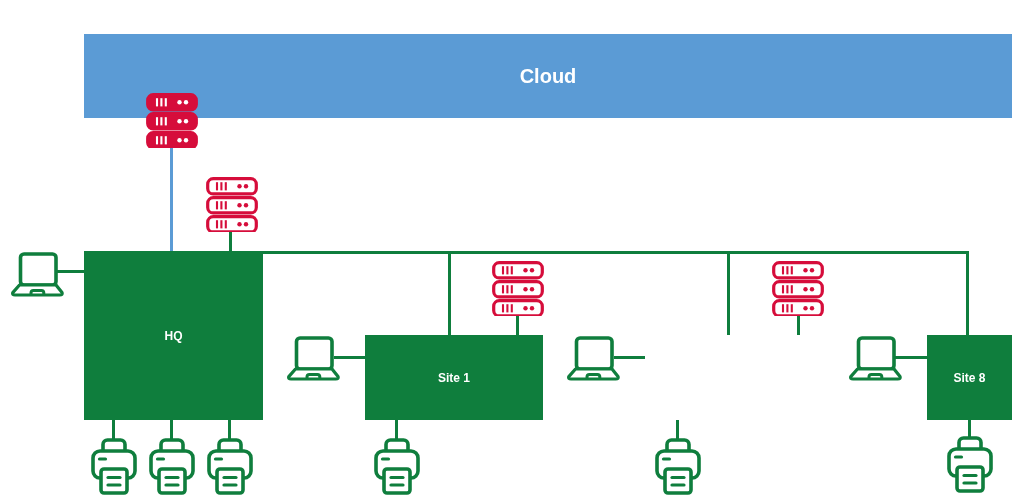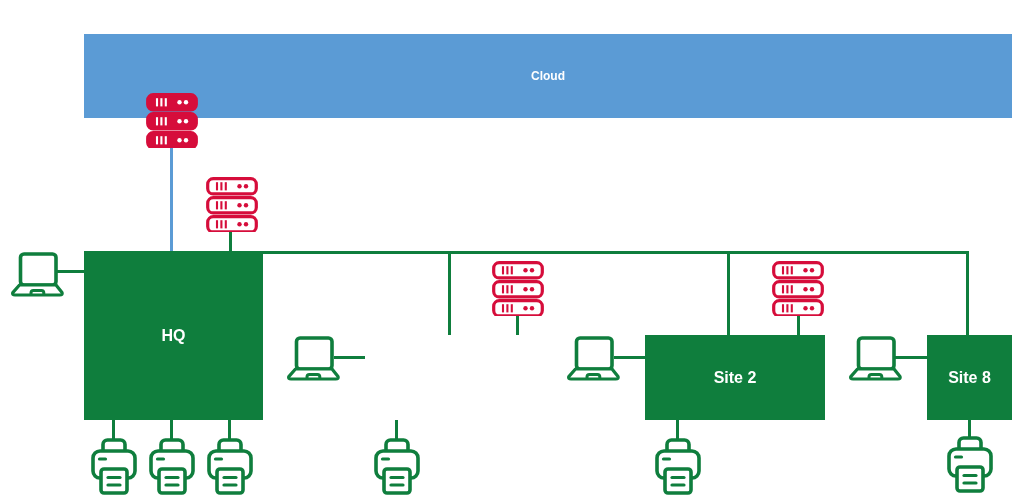--- a/index.html
+++ b/index.html
@@ -2,25 +2,25 @@
 <html><head>
 <meta charset="utf-8">
 <style>
   html,body{margin:0;padding:0;background:#fff;}
   .canvas{
     position:relative;width:1029px;height:498px;background:#fff;overflow:hidden;
     font-family:"Liberation Sans", sans-serif;
   }
   .bar{
     position:absolute;display:flex;align-items:center;justify-content:center;
-    background:var(--blue,#5B9BD5);color:#fff;font-size:12px;font-weight:700;
+    background:var(--blue,#5B9BD5);color:#fff;font-size:20px;font-weight:700;
   }
   .node{
     position:absolute;display:flex;align-items:center;justify-content:center;
-    background:var(--green,#0F7E3D);color:#fff;font-size:16px;font-weight:700;
+    background:var(--green,#0F7E3D);color:#fff;font-size:12px;font-weight:700;
   }
   .h-line,.v-line{position:absolute;background:var(--green,#0F7E3D);}
   .h-line{height:3px;}
   .v-line{width:3px;}
   .blue-line{position:absolute;width:3px;background:var(--blue,#5B9BD5);}
   .icon{position:absolute;display:block;line-height:0;}
   .icon.red{color:var(--red,#D60D3B);}
   .icon.green{color:var(--green,#0F7E3D);}
   .label{pointer-events:none;}
 </style>
@@ -53,22 +53,22 @@
   <div class="v-line" style="left:112px;top:420px;height:20px;"></div>
   <div class="v-line" style="left:170px;top:420px;height:20px;"></div>
   <div class="v-line" style="left:228px;top:420px;height:20px;"></div>
   <div class="v-line" style="left:395px;top:420px;height:20px;"></div>
   <div class="v-line" style="left:676px;top:420px;height:20px;"></div>
   <div class="v-line" style="left:968px;top:420px;height:18px;"></div>
 
   <div class="node" style="left:84px;top:251px;width:179px;height:169px;">
     <span class="label">HQ</span>
   </div>
-  <div class="node" style="left:645px;top:335px;width:180px;height:85px;">
-    <span class="label">Site 2</span>
+  <div class="node" style="left:365px;top:335px;width:178px;height:85px;">
+    <span class="label">Site 1</span>
   </div>
   <div class="node" style="left:927px;top:335px;width:85px;height:85px;">
     <span class="label">Site 8</span>
   </div>
 
   <span class="icon red" style="left:146px;top:93px;"><svg width="52" height="55" viewBox="0 0 52 55">
         <rect x="1.7" y="1.7" width="48.6" height="15.2" rx="5.5" fill="currentColor" stroke="currentColor" stroke-width="3.2"></rect>
         <line x1="11" y1="5.2" x2="11" y2="13.4" stroke="#fff" stroke-width="2.1"></line>
         <line x1="15.4" y1="5.2" x2="15.4" y2="13.4" stroke="#fff" stroke-width="2.1"></line>
         <line x1="19.8" y1="5.2" x2="19.8" y2="13.4" stroke="#fff" stroke-width="2.1"></line>

